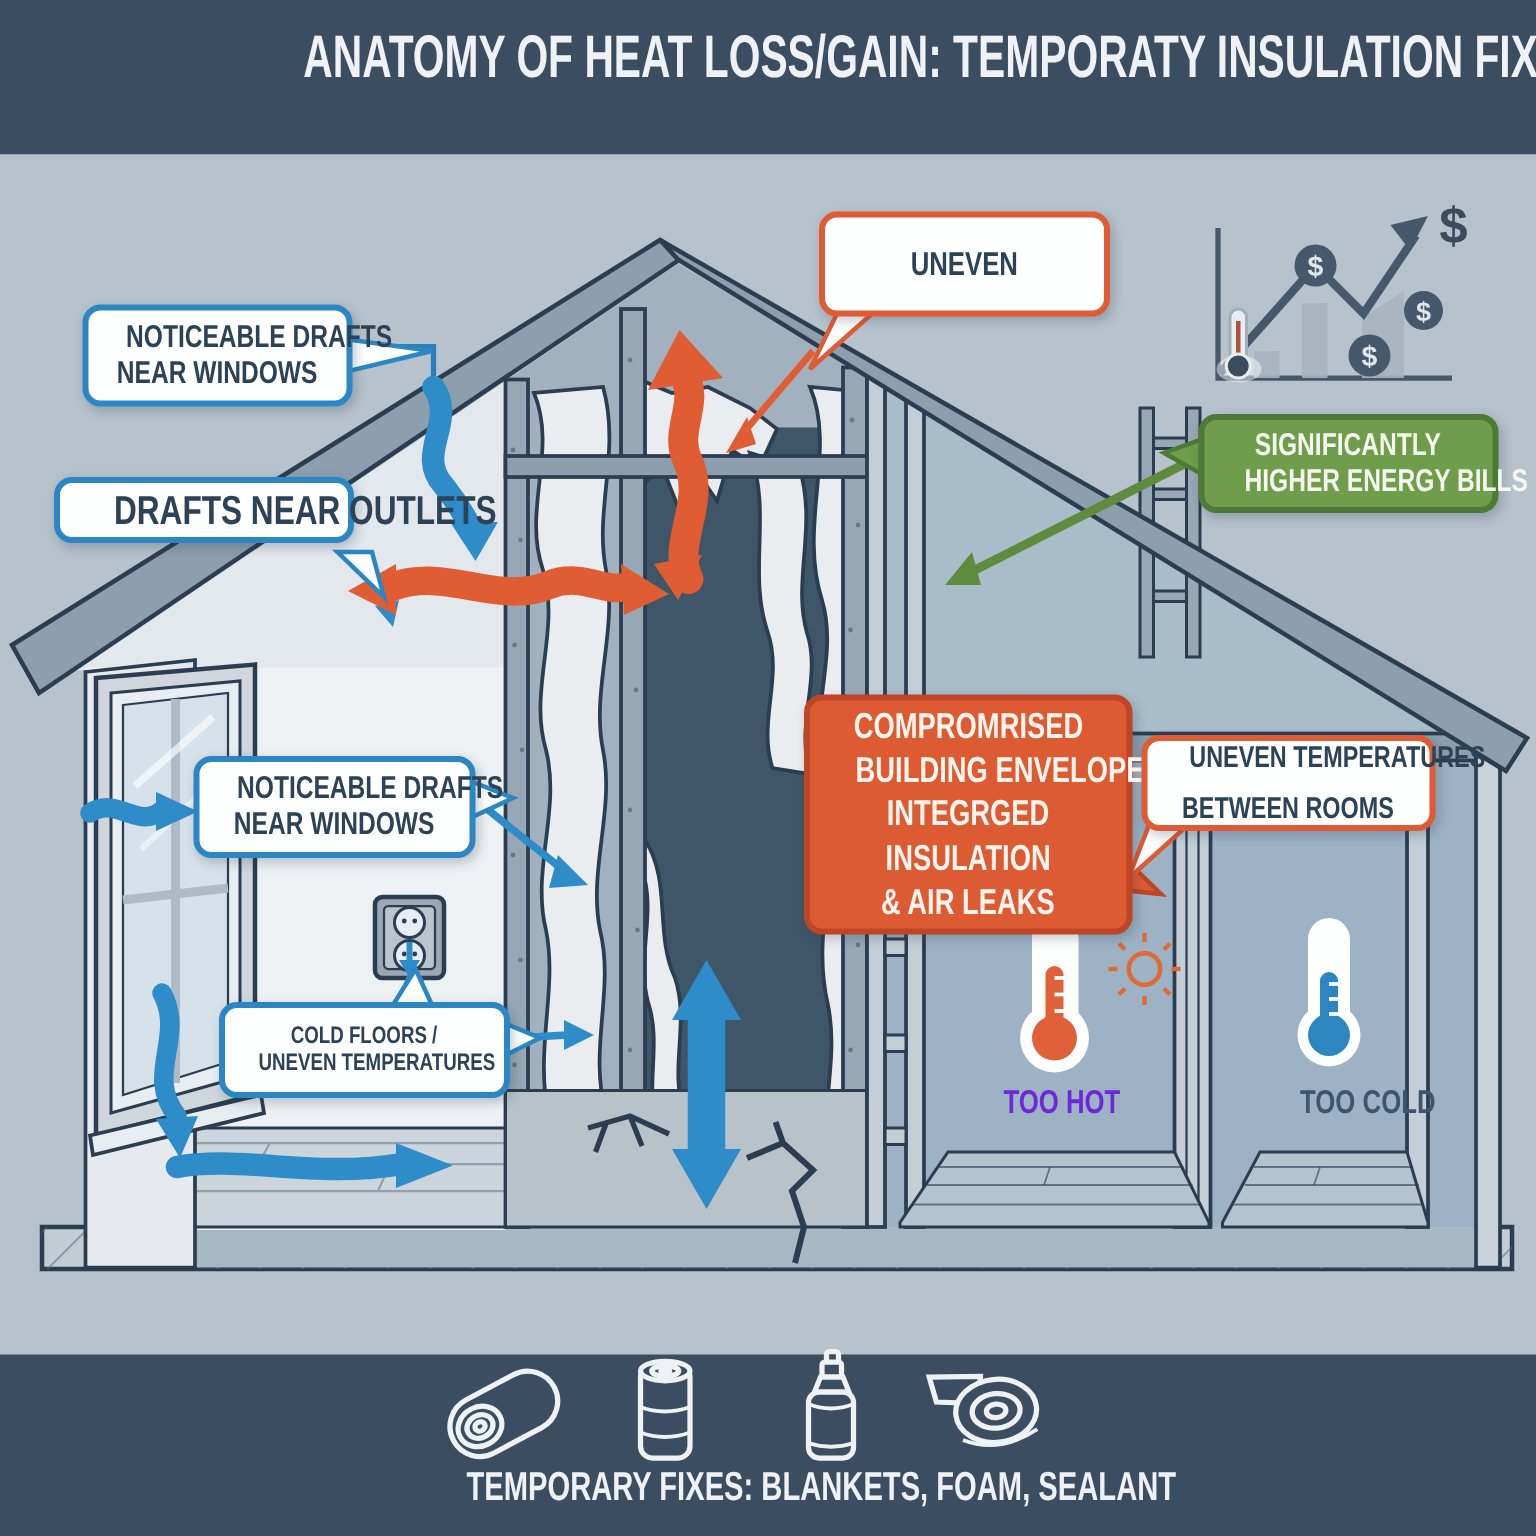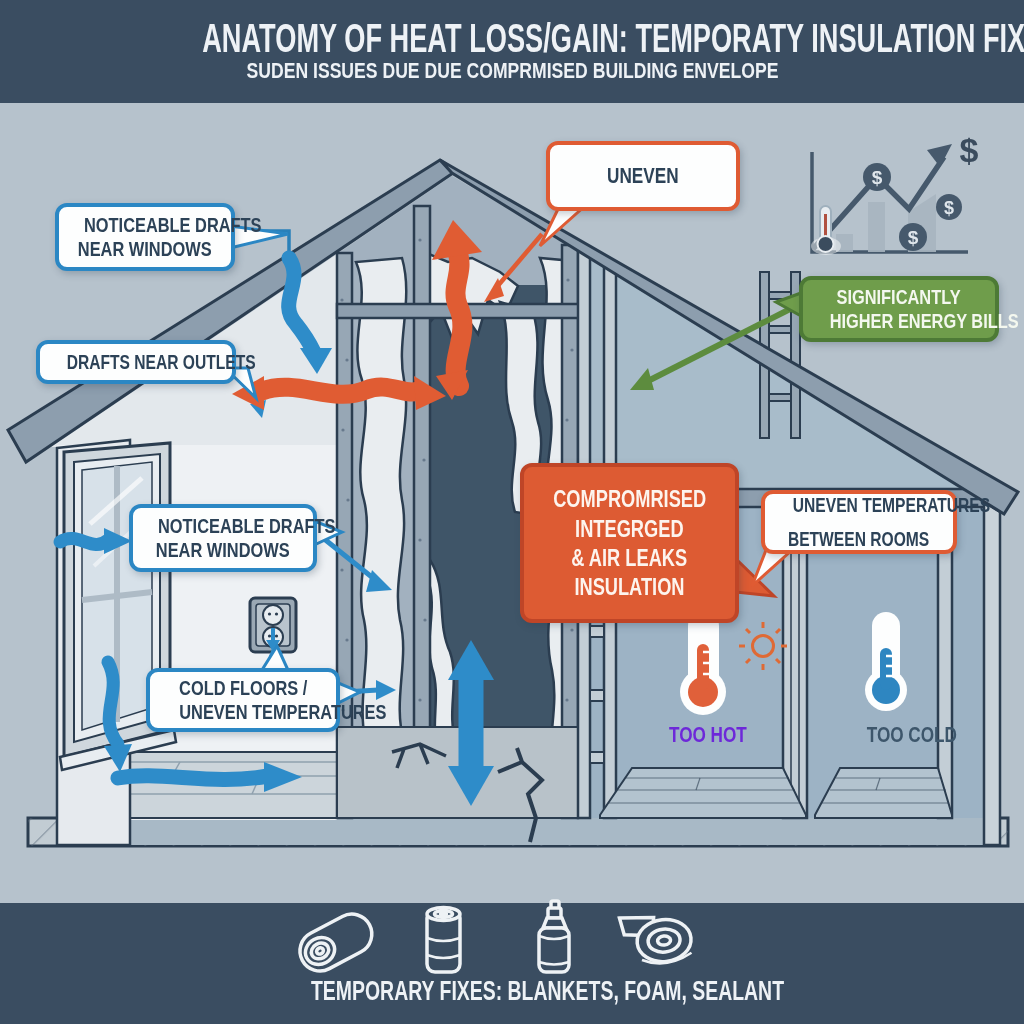--- a/index.html
+++ b/index.html
@@ -8,21 +8,21 @@
   svg{position:absolute;left:0;top:0;}
   .bar-text{position:absolute;width:100%;text-align:center;color:#eef2f6;font-weight:bold;}
   .cond{display:inline-block;white-space:nowrap;transform:scaleX(0.72);transform-origin:50% 50%;}
   .callout{position:absolute;background:#fdfefe;border:4px solid #2b87c4;border-radius:12px;
            display:flex;flex-direction:column;align-items:center;justify-content:center;
            text-align:center;color:#2c4257;font-weight:bold;z-index:5;
            box-shadow:2px 3px 7px rgba(35,55,75,.25);line-height:1.12;}
   .callout div{width:100%;}
   .orange-border{border-color:#df5b33;gap:11px;}
   .green-box{background:#6f9d4b;border-color:#4d7a36;color:#f4f8ef;}
-  .orange-box{background:#dd5b33;border-color:#bf4527;color:#fdf4ee;}
+  .orange-box{background:#dd5b33;border-color:#bf4527;color:#fdf4ee;margin-left:16px;}
   .room-label{position:absolute;font-weight:bold;text-align:center;z-index:4;}
 </style>
 </head>
 <body>
 
 <div id="stage">
 
 <svg width="1024" height="1024" viewBox="0 0 1024 1024">
   <defs>
     <pattern id="hatch" patternUnits="userSpaceOnUse" width="20" height="30" patternTransform="rotate(45)">
@@ -311,60 +311,58 @@
       <ellipse cx="664" cy="941" rx="16" ry="11.5"></ellipse>
       <ellipse cx="664" cy="941" rx="6.5" ry="4.5"></ellipse>
       <path d="M640,958 Q663,970 690,956" fill="none" stroke-width="2.5"></path>
     </g>
   </g>
 </svg>
 
 <div class="bar-text" style="top:16px;font-size:40px;">
   <span class="cond" style="transform:scaleX(0.68);">ANATOMY OF HEAT LOSS/GAIN: TEMPORATY INSULATION FIXES</span>
 </div>
-<div class="bar-text" style="top:58px;font-size:22px;">
-  <span class="cond" style="transform:scaleX(0.8);">SUDEN ISSUES DUE DUE COMPRMISED BUILDING ENVELOPE</span>
-</div>
 
 <div class="callout" style="left:55px;top:203px;width:172px;height:60px;font-size:21px;">
   <div><span class="cond" style="transform:scaleX(0.78);">NOTICEABLE DRAFTS</span></div>
   <div><span class="cond" style="transform:scaleX(0.78);">NEAR WINDOWS</span></div>
 </div>
 
-<div class="callout" style="left:36px;top:340px;width:192px;height:36px;font-size:20px;">
+<div class="callout" style="left:36px;top:318px;width:192px;height:36px;font-size:27px;">
   <div><span class="cond" style="transform:scaleX(0.78);">DRAFTS NEAR OUTLETS</span></div>
 </div>
 
 <div class="callout orange-border" style="left:546px;top:141px;width:186px;height:62px;font-size:22px;">
   <div><span class="cond" style="transform:scaleX(0.78);">UNEVEN</span></div>
 </div>
 
 <div class="callout green-box" style="left:799px;top:276px;width:192px;height:58px;font-size:21px;">
   <div><span class="cond" style="transform:scaleX(0.78);">SIGNIFICANTLY</span></div>
   <div><span class="cond" style="transform:scaleX(0.78);">HIGHER ENERGY BILLS</span></div>
 </div>
 
 <div class="callout orange-box" style="left:520px;top:463px;width:211px;height:152px;font-size:24px;line-height:1.22;">
   <div><span class="cond" style="transform:scaleX(0.76);">COMPROMRISED</span></div>
+  <div><span class="cond" style="transform:scaleX(0.76);">BUILDING ENVELOPE</span></div>
   <div><span class="cond" style="transform:scaleX(0.76);">INTEGRGED</span></div>
+  <div><span class="cond" style="transform:scaleX(0.76);">INSULATION</span></div>
   <div><span class="cond" style="transform:scaleX(0.76);">&amp; AIR LEAKS</span></div>
-  <div><span class="cond" style="transform:scaleX(0.76);">INSULATION</span></div>
 </div>
 
 <div class="callout orange-border" style="left:761px;top:490px;width:188px;height:56px;font-size:20px;">
   <div><span class="cond" style="transform:scaleX(0.78);">UNEVEN TEMPERATURES</span></div>
   <div><span class="cond" style="transform:scaleX(0.78);">BETWEEN ROOMS</span></div>
 </div>
 
 <div class="callout" style="left:129px;top:504px;width:180px;height:60px;font-size:21px;">
   <div><span class="cond" style="transform:scaleX(0.78);">NOTICEABLE DRAFTS</span></div>
   <div><span class="cond" style="transform:scaleX(0.78);">NEAR WINDOWS</span></div>
 </div>
 
-<div class="callout" style="left:146px;top:668px;width:186px;height:56px;font-size:21px;">
+<div class="callout" style="left:146px;top:668px;width:186px;height:56px;font-size:16px;">
   <div><span class="cond" style="transform:scaleX(0.78);">COLD FLOORS /</span></div>
   <div><span class="cond" style="transform:scaleX(0.78);">UNEVEN TEMPERATURES</span></div>
 </div>
 
 <div class="room-label" style="left:658px;top:722px;width:100px;font-size:22px;color:#6d28d9;">
   <span class="cond" style="transform:scaleX(0.78);">TOO HOT</span>
 </div>
 <div class="room-label" style="left:854px;top:722px;width:106px;font-size:22px;color:#3d566b;">
   <span class="cond" style="transform:scaleX(0.78);">TOO COLD</span>
 </div>

